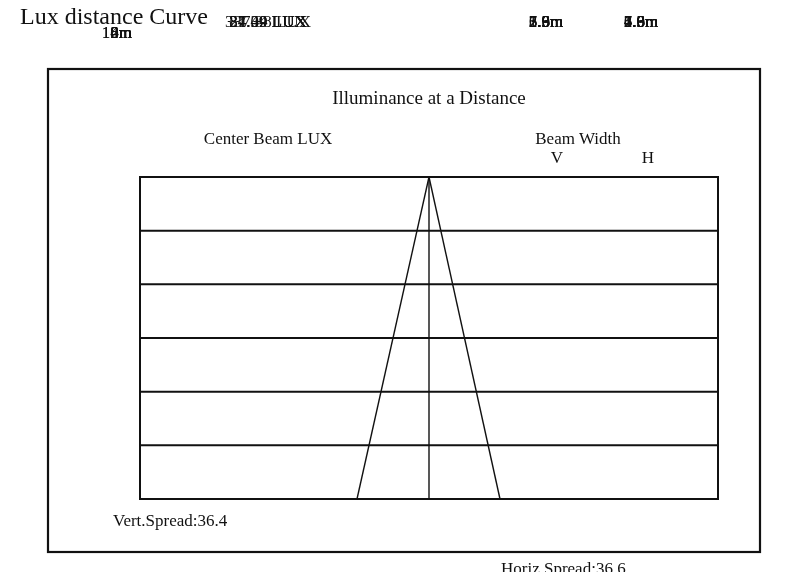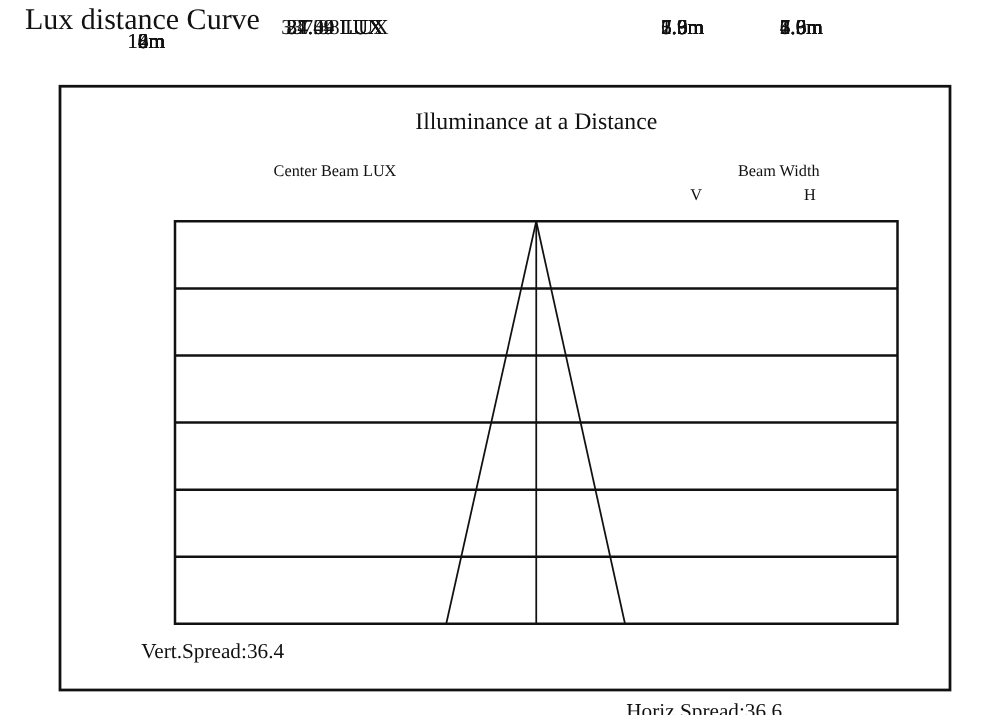--- a/index.html
+++ b/index.html
@@ -22,23 +22,23 @@
     white-space: nowrap;
   }
   #diagram-svg {
     left: 0; top: 0;
   }
   #panel-title {
     left: 140px; top: 87px; width: 578px;
     text-align: center;
     font-size: 19px;
   }
-  .colhdr { font-size: 13px; text-align: center; }
+  .colhdr { font-size: 17px; text-align: center; }
   #hdr-center-beam { left: 140px; top: 129px; width: 256px; }
-  #hdr-beam-width  { left: 523px; top: 129px; width: 200px; }
+  #hdr-beam-width  { left: 478px; top: 129px; width: 200px; }
   #hdr-v           { left: 507px; top: 148px; width: 100px; }
   #hdr-h           { left: 598px; top: 148px; width: 100px; }
   .data-row {
     position: absolute;
     left: 0; width: 800px; height: 54px;
     font-size: 17px;
   }
   .data-row:nth-of-type(1) { top: 177px; }
   .data-row:nth-of-type(2) { top: 231px; }
   .data-row:nth-of-type(3) { top: 284px; }

